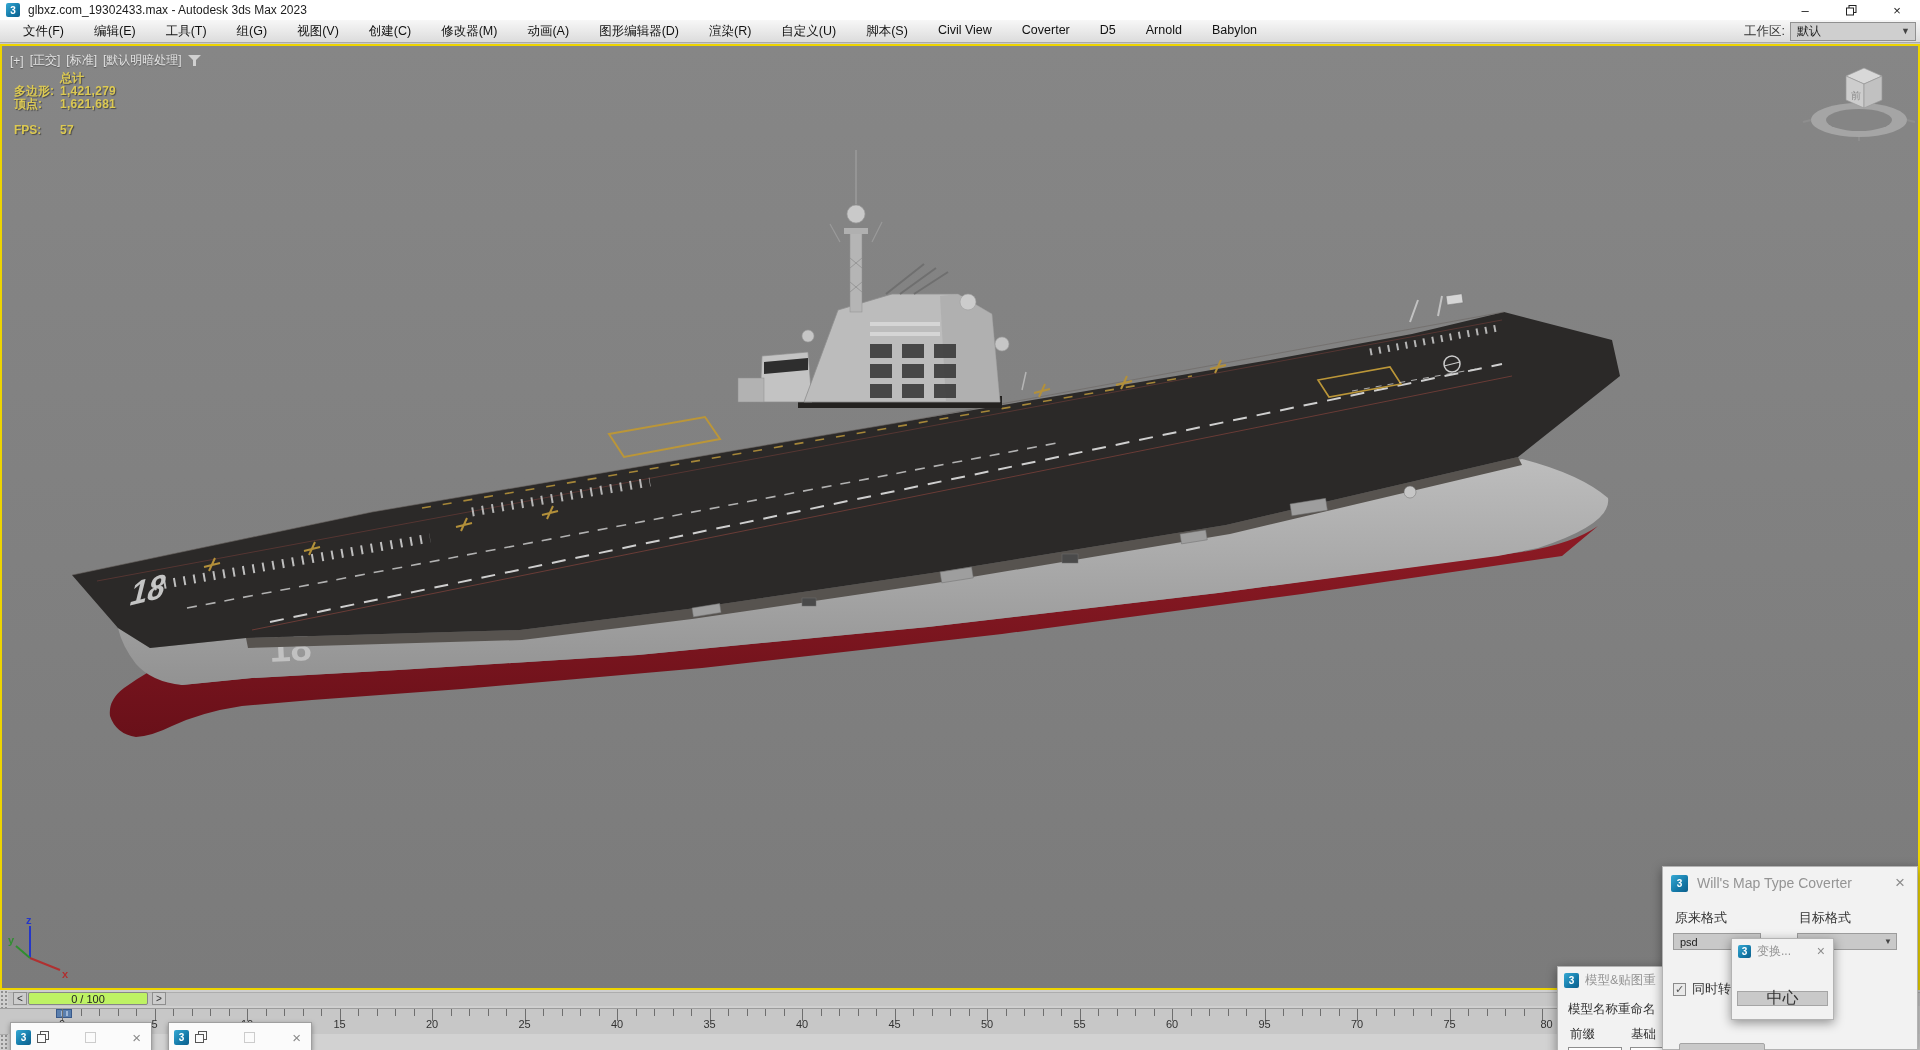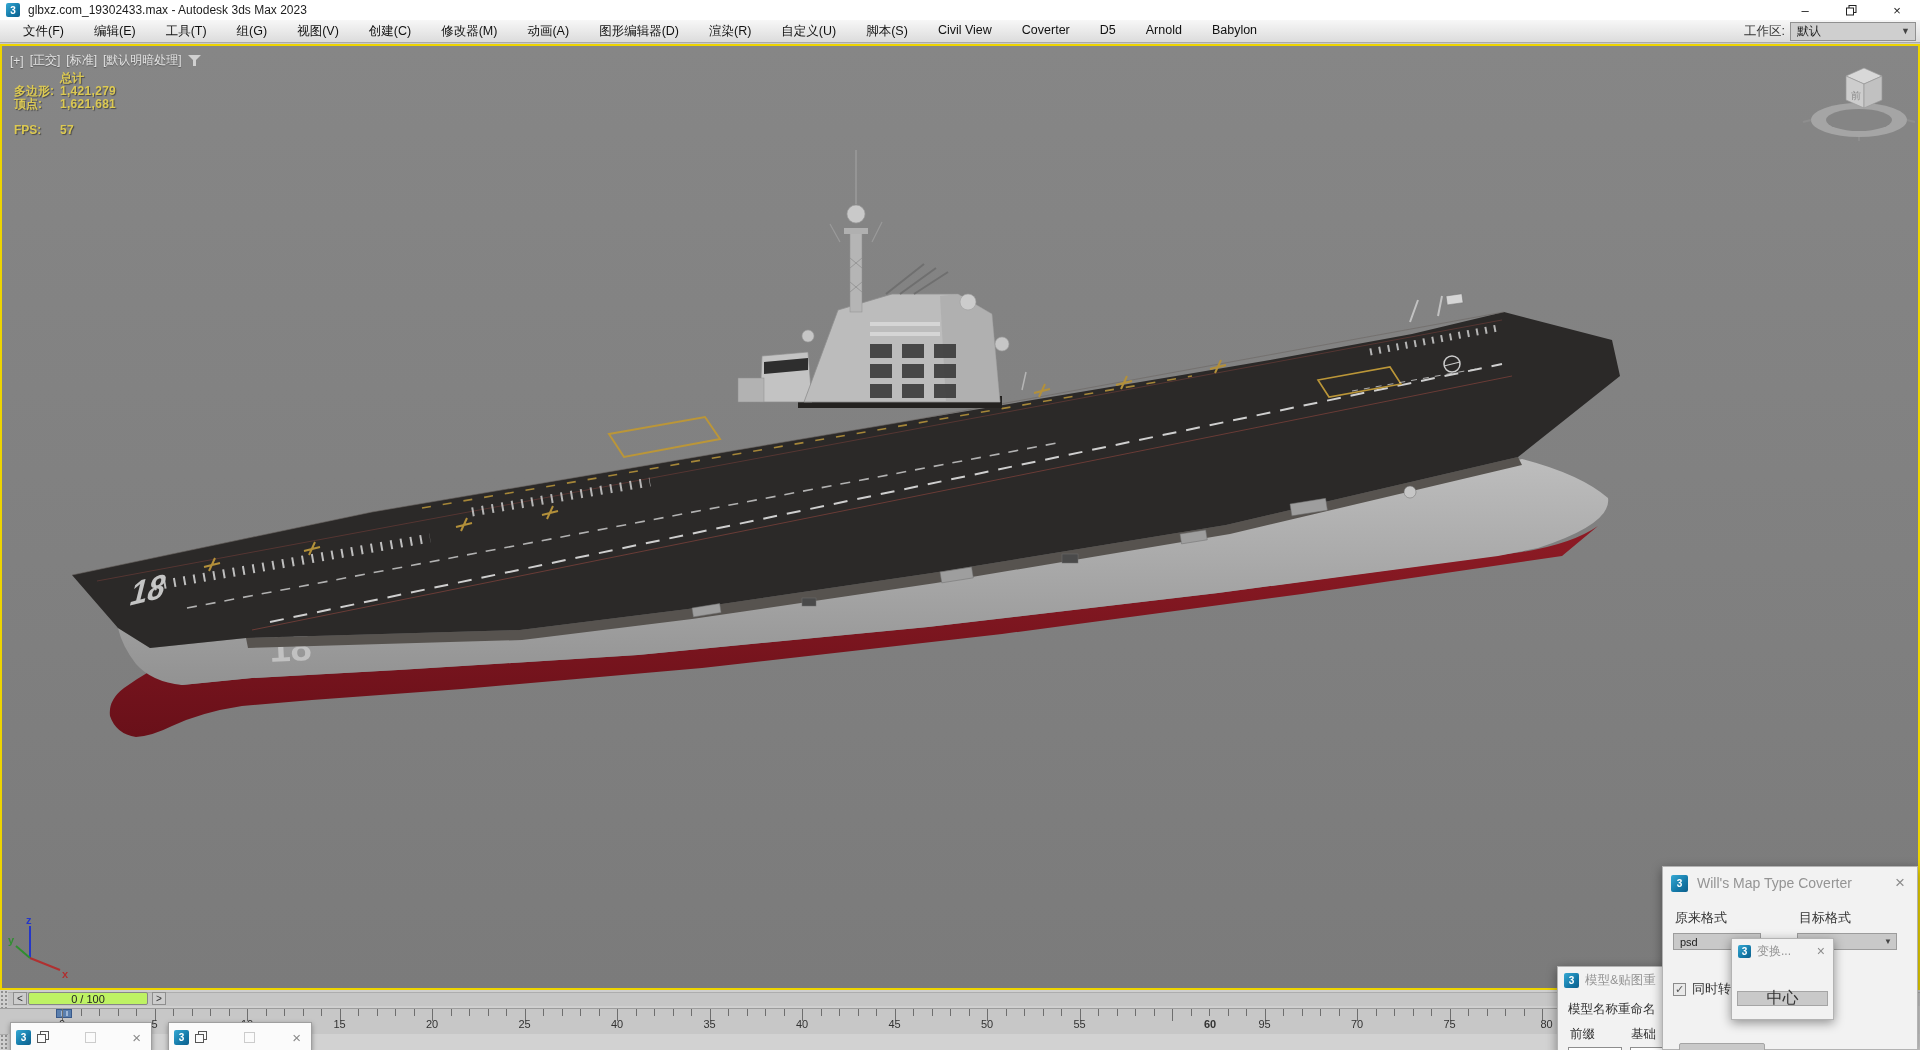--- a/index.html
+++ b/index.html
@@ -417,21 +417,21 @@
       <span class="rnum" style="left: 247px;">10</span>
       <span class="rnum" style="left: 339.5px;">15</span>
       <span class="rnum" style="left: 432px;">20</span>
       <span class="rnum" style="left: 524.5px;">25</span>
       <span class="rnum" style="left: 617px;">40</span>
       <span class="rnum" style="left: 709.5px;">35</span>
       <span class="rnum" style="left: 802px;">40</span>
       <span class="rnum" style="left: 894.5px;">45</span>
       <span class="rnum" style="left: 987px;">50</span>
       <span class="rnum" style="left: 1079.5px;">55</span>
-      <span class="rnum" style="left: 1210px; font-weight: bold;">60</span>
+      <span class="rnum" style="left: 1172px;">60</span>
       <span class="rnum" style="left: 1264.5px;">95</span>
       <span class="rnum" style="left: 1357px;">70</span>
       <span class="rnum" style="left: 1449.5px;">75</span>
       <span class="rnum" style="left: 1542px; padding-left: 9px;">80</span>
     </div>
   <div class="statusstrip"></div>
 </div>
 
 <div class="miniwin mw1">
   <div class="maxicon">3</div>

